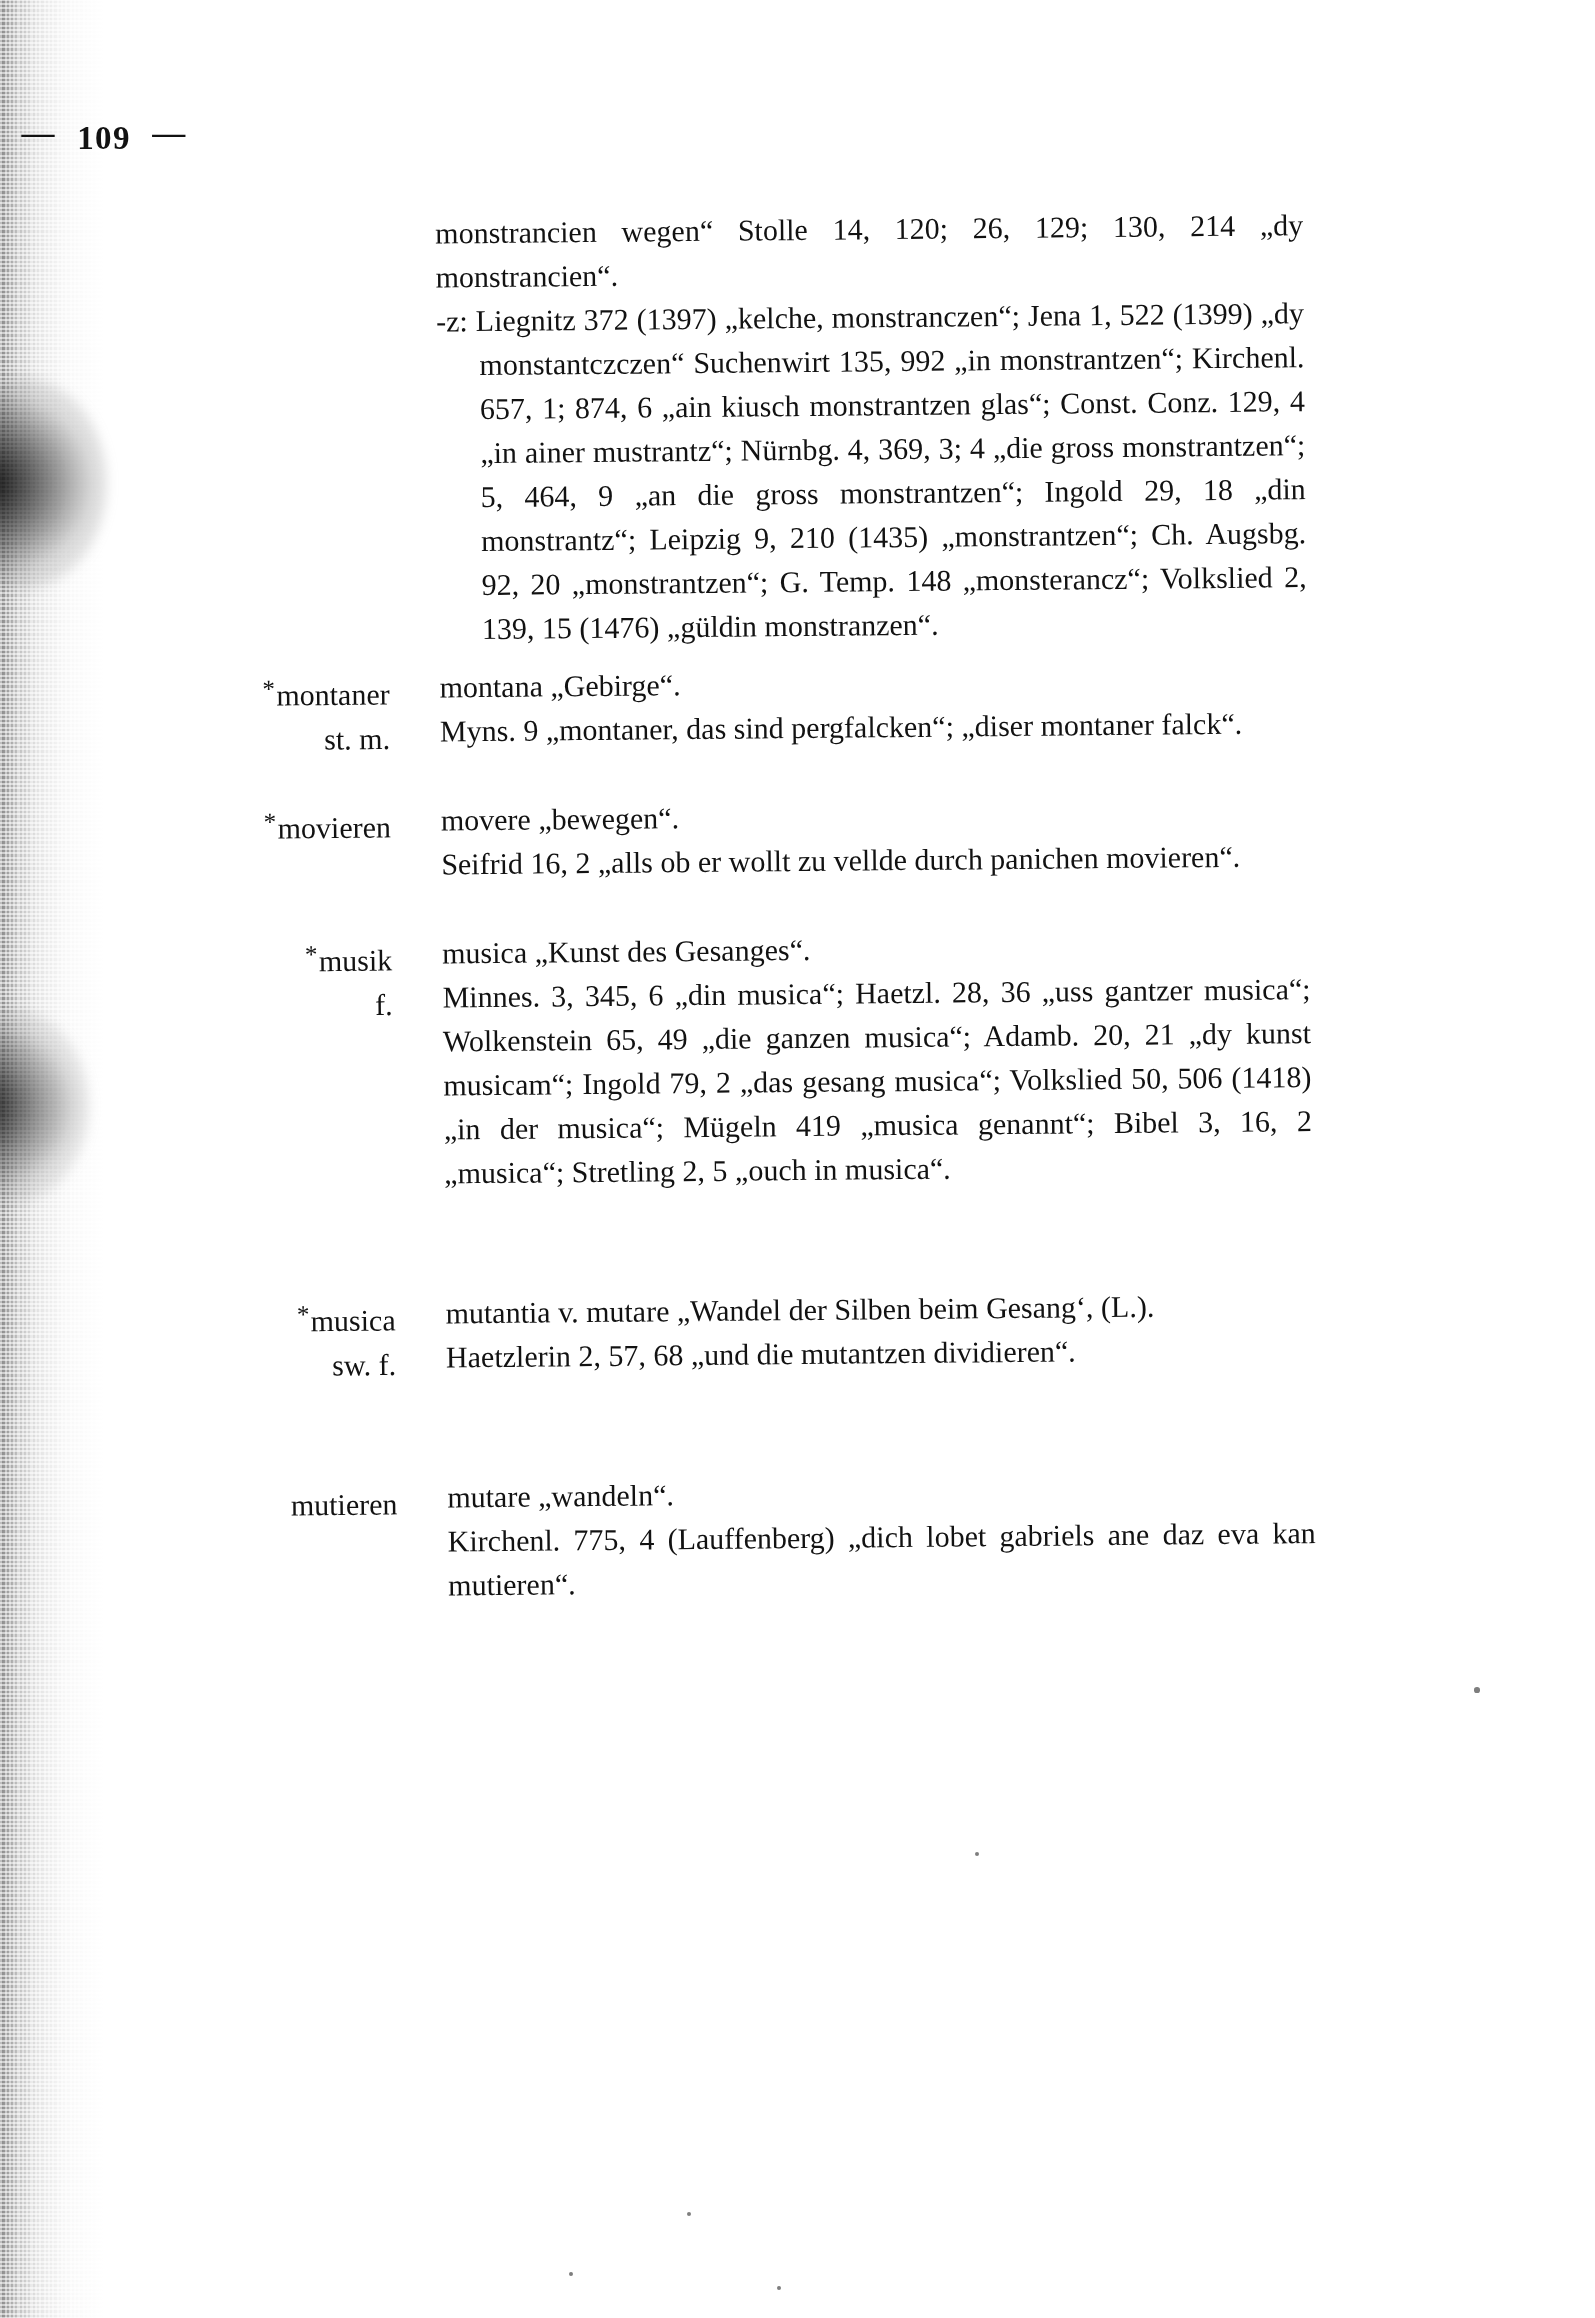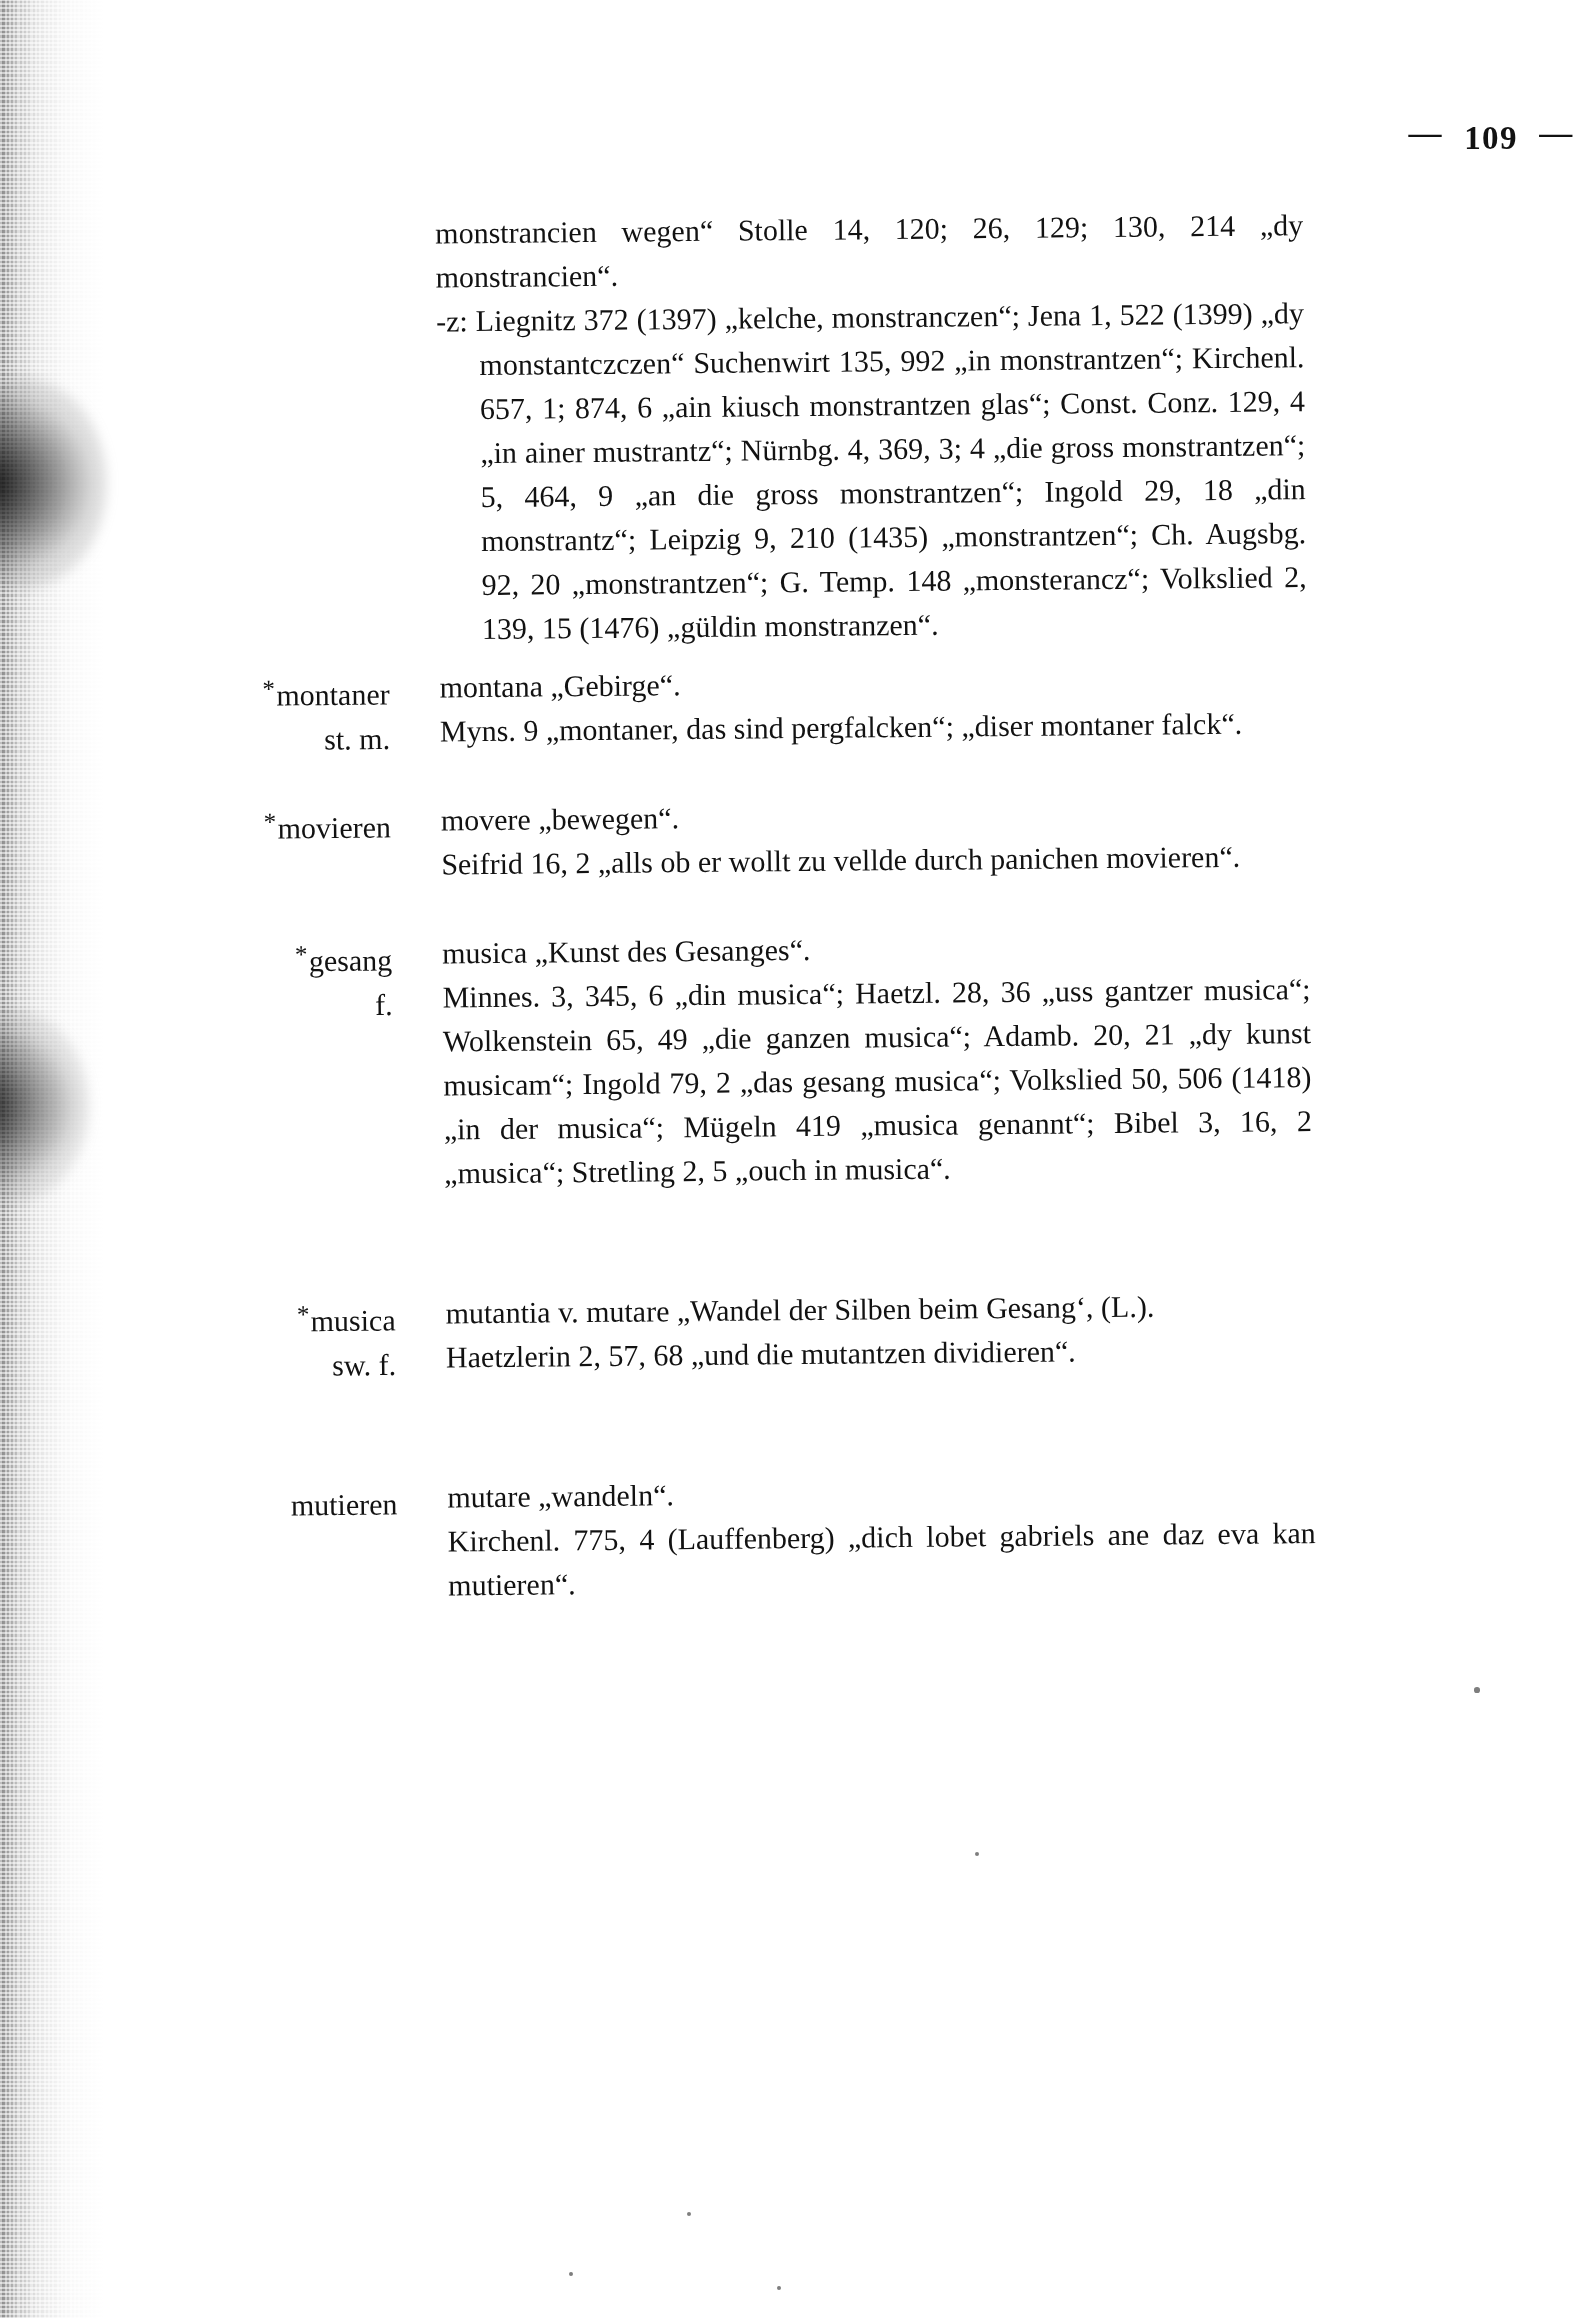--- a/index.html
+++ b/index.html
@@ -72,21 +72,21 @@
     pointer-events: none;
     opacity: .62;
   }
 
   
   .running-head {
     position: absolute;
     left: 0;
     top: 120px;
     width: 1595px;
-    text-align: right;
+    text-align: left;
     font-size: 33px;
     font-weight: bold;
     letter-spacing: 1.3px;
     font-family: "Liberation Serif", "DejaVu Serif", serif;
   }
   .running-head .dash { display: inline-block; padding: 0 21.5px; position: relative; top: -5px; font-weight: 700; }
 
   
   .body-area {
     position: absolute;
@@ -183,21 +183,21 @@
         <span class="gram"></span>
       </div>
       <div class="bodycol">
         <p>movere „bewegen“.</p>
         <p>Seifrid 16, 2 „alls ob er wollt zu vellde durch panichen movieren“.</p>
       </div>
     </div>
 
     <div class="entry" style="min-height:354px;">
       <div class="headcol">
-        <span class="hw"><span class="star">*</span><span>gesang</span></span>
+        <span class="hw"><span class="star">*</span><span>musik</span></span>
         <span class="gram">f.</span>
       </div>
       <div class="bodycol">
         <p>musica „Kunst des Gesanges“.</p>
         <p>Minnes. 3, 345, 6 „din musica“; Haetzl. 28, 36 „uss gantzer musica“; Wolkenstein 65, 49 „die ganzen musica“; Adamb. 20, 21 „dy kunst musicam“; Ingold 79, 2 „das gesang musica“; Volkslied 50, 506 (1418) „in der musica“; Mügeln 419 „musica genannt“; Bibel 3, 16, 2 „musica“; Stretling 2, 5 „ouch in musica“.</p>
       </div>
     </div>
 
     <div class="gap-sm"></div>
 

